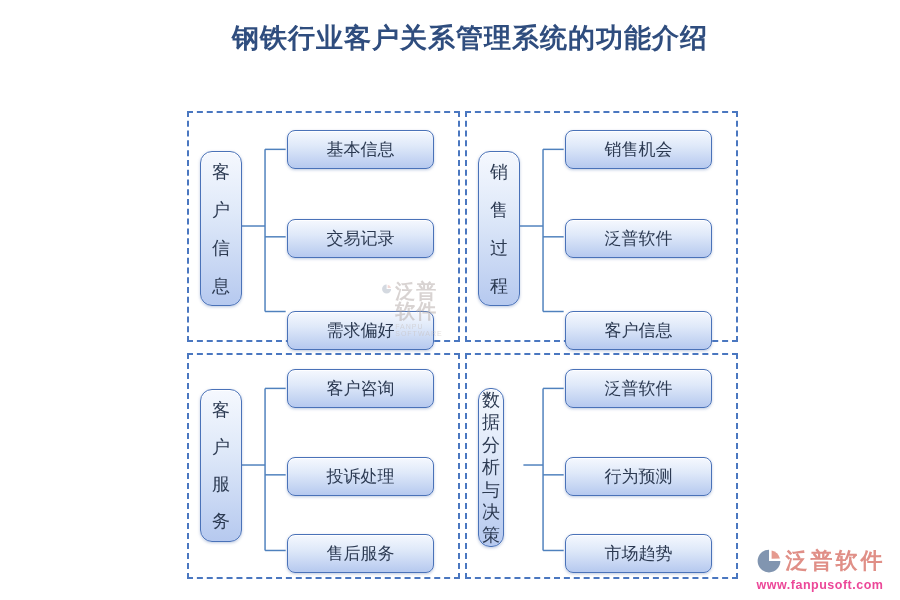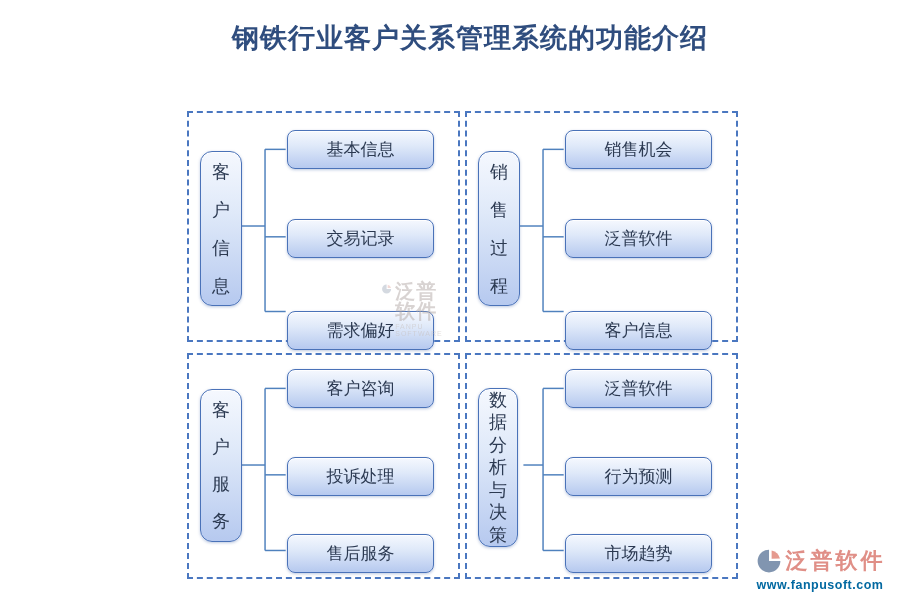--- a/index.html
+++ b/index.html
@@ -24,21 +24,21 @@
     position:absolute;border:1.5px solid #4a72b8;border-radius:8px;
     background:linear-gradient(180deg,#f5f8fe 0%,#dfe9f9 40%,#b6c9ef 100%);
     box-shadow:0 1px 3px rgba(90,120,180,.40), inset 0 1px 0 rgba(255,255,255,.85);
     display:flex;align-items:center;justify-content:center;
     color:#2c3a52;font-size:17px;box-sizing:border-box;
   }
   .item{left:98px;width:147px;height:39px;}
   .vlabel{
     left:11px;width:42px;border-radius:12px;
   }
-  .q-br .vlabel{width:40px;}
+  .q-br .vlabel{width:26px;}
   .vtext{
     width:1.2em;word-break:break-all;text-align:center;font-size:18px;color:#2c3a52;
   }
   .lh4{line-height:38px;}
   .lh4b{line-height:37px;}
   .lh7{line-height:22.5px;}
   
   .q-top .vlabel{top:38px;height:155px;}
   .q-top .item-1{top:17px;}
   .q-top .item-2{top:106px;}
@@ -62,21 +62,21 @@
   
   .logo{
     position:absolute;left:744px;top:546px;width:152px;text-align:center;line-height:1;
   }
   .logo-row{display:flex;align-items:center;justify-content:center;gap:3px;}
   .logo-name{
     font-size:22px;font-weight:bold;color:#e08f87;letter-spacing:3px;
     font-family:"Liberation Sans","DejaVu Sans",sans-serif;
   }
   .logo-url{
-    margin-top:3px;font-size:12.5px;color:#0369a1;letter-spacing:.5px;
+    margin-top:3px;font-size:12.5px;color:#ec4899;letter-spacing:.5px;
     font-family:"Liberation Sans","DejaVu Sans",sans-serif;font-weight:bold;
   }
 </style>
 </head>
 <body>
 
 <div class="stage">
 
   <div class="title">钢铁行业客户关系管理系统的功能介绍</div>
 

